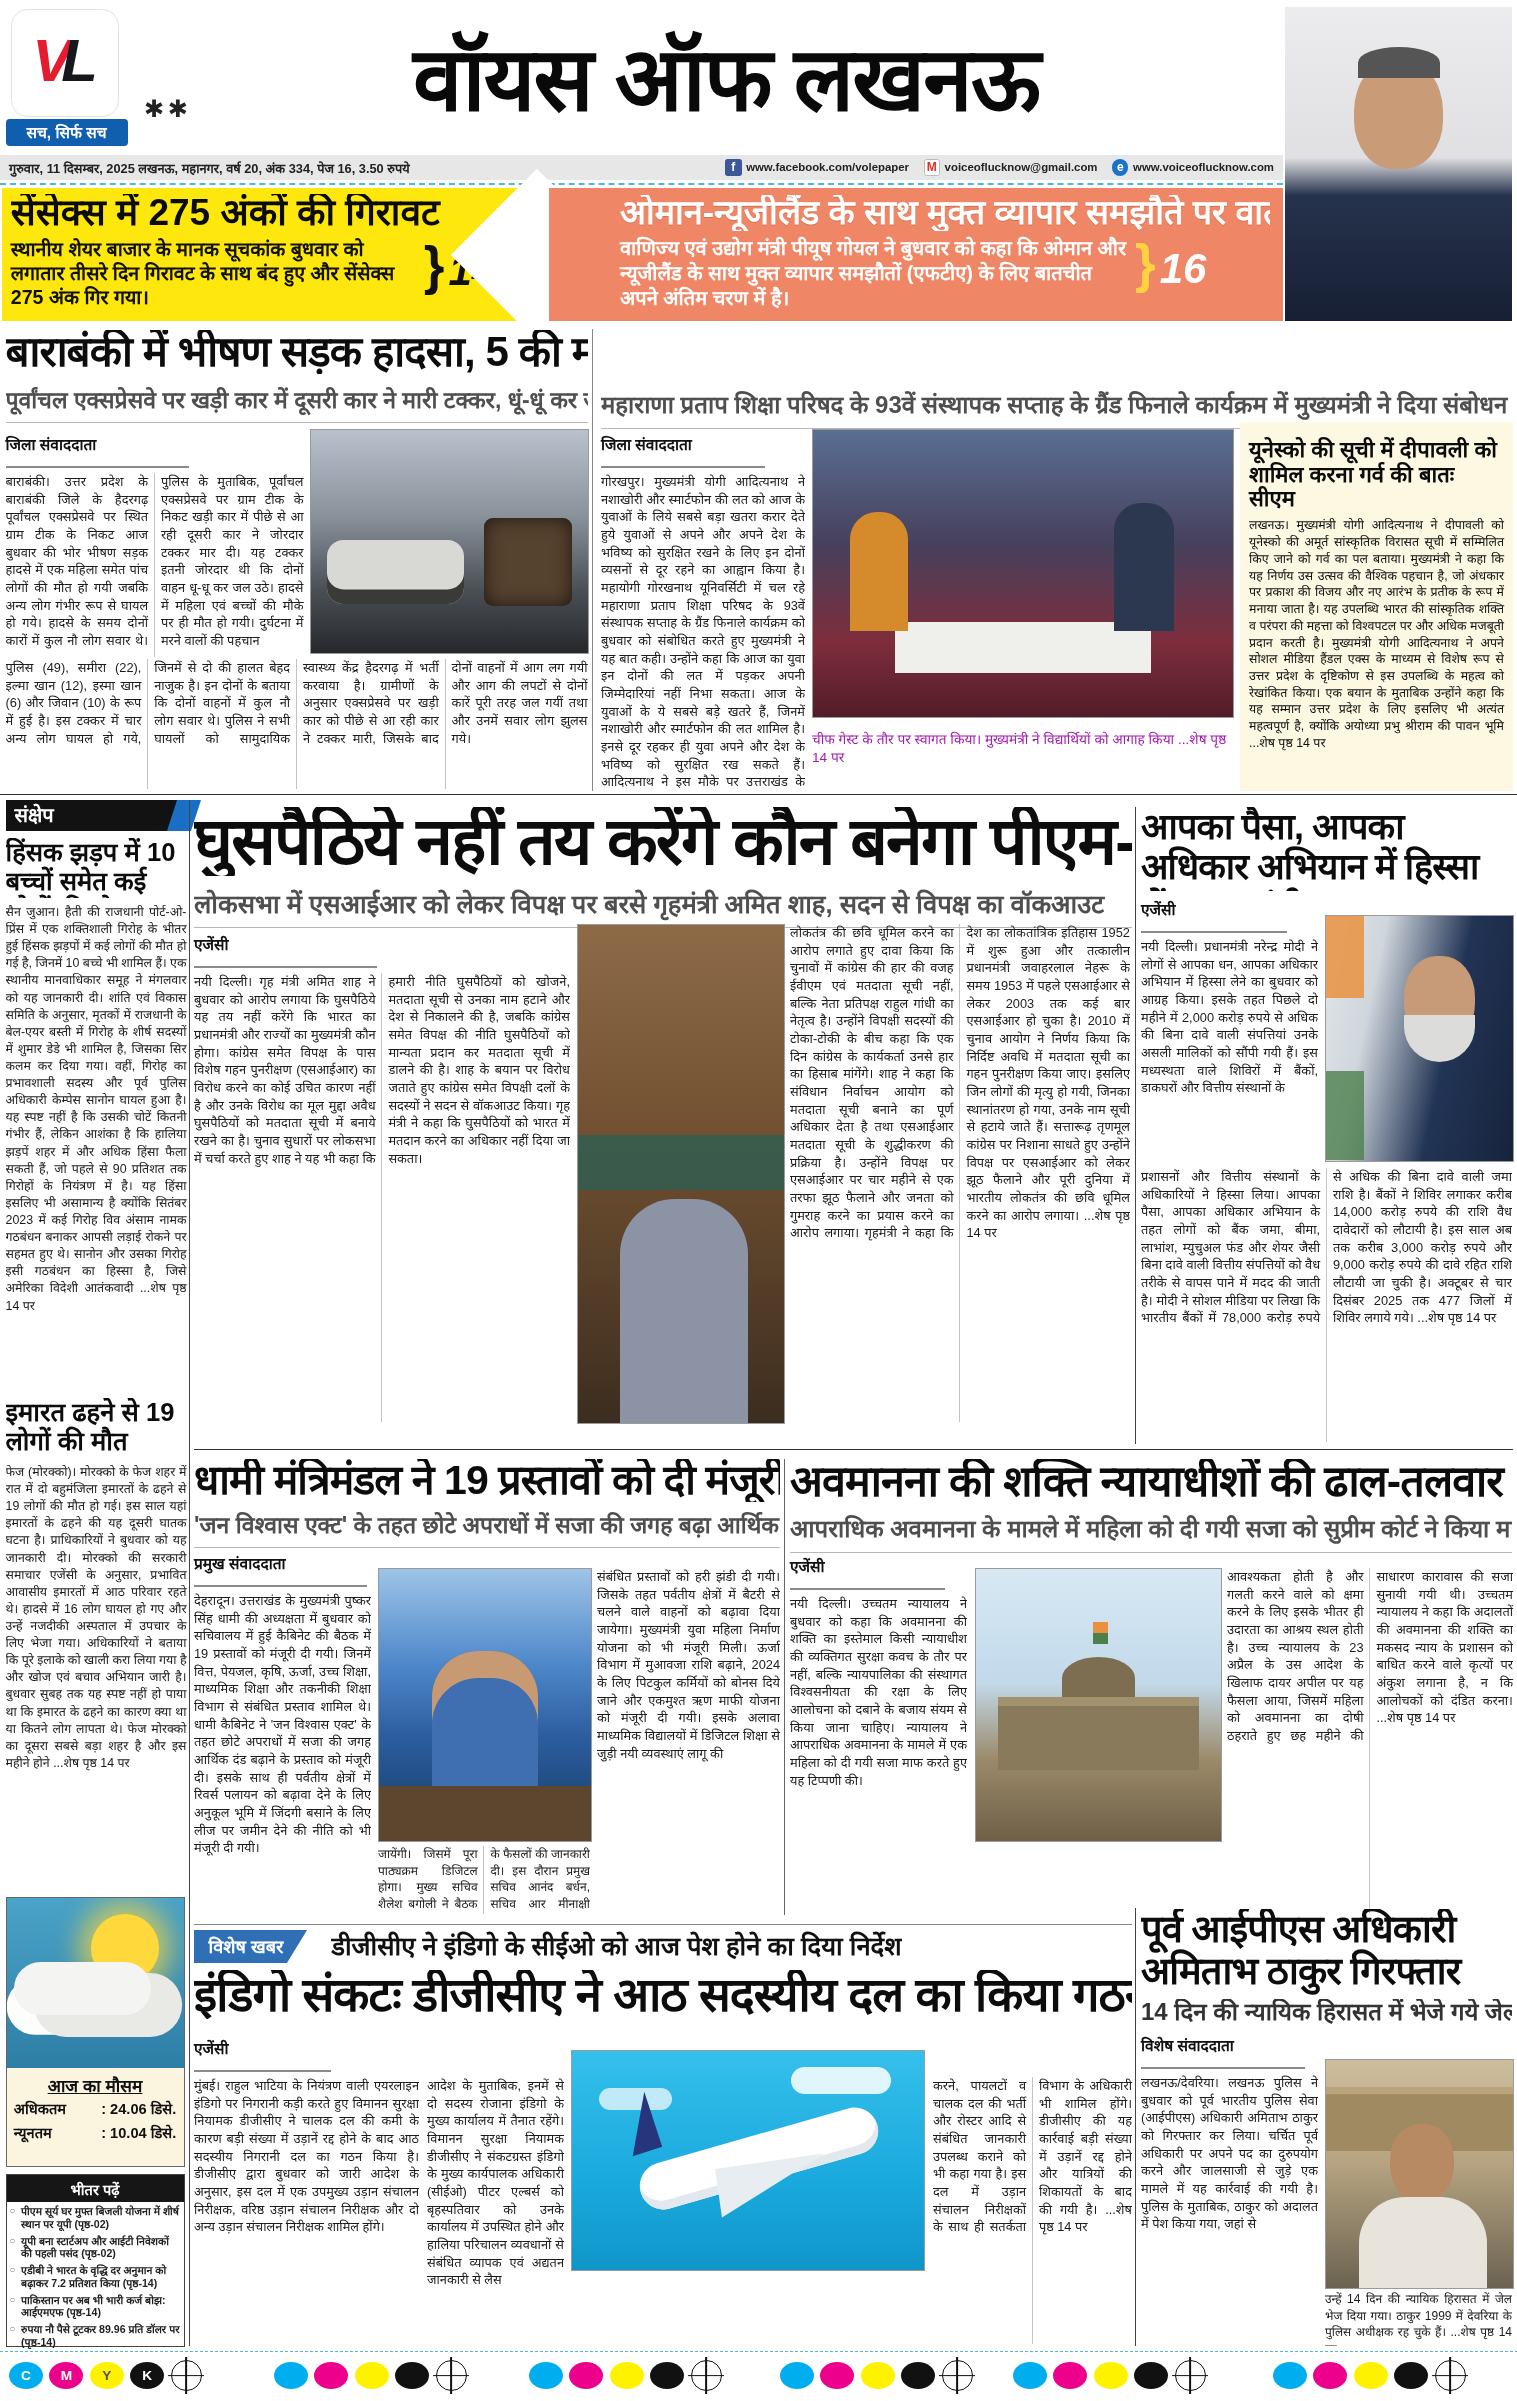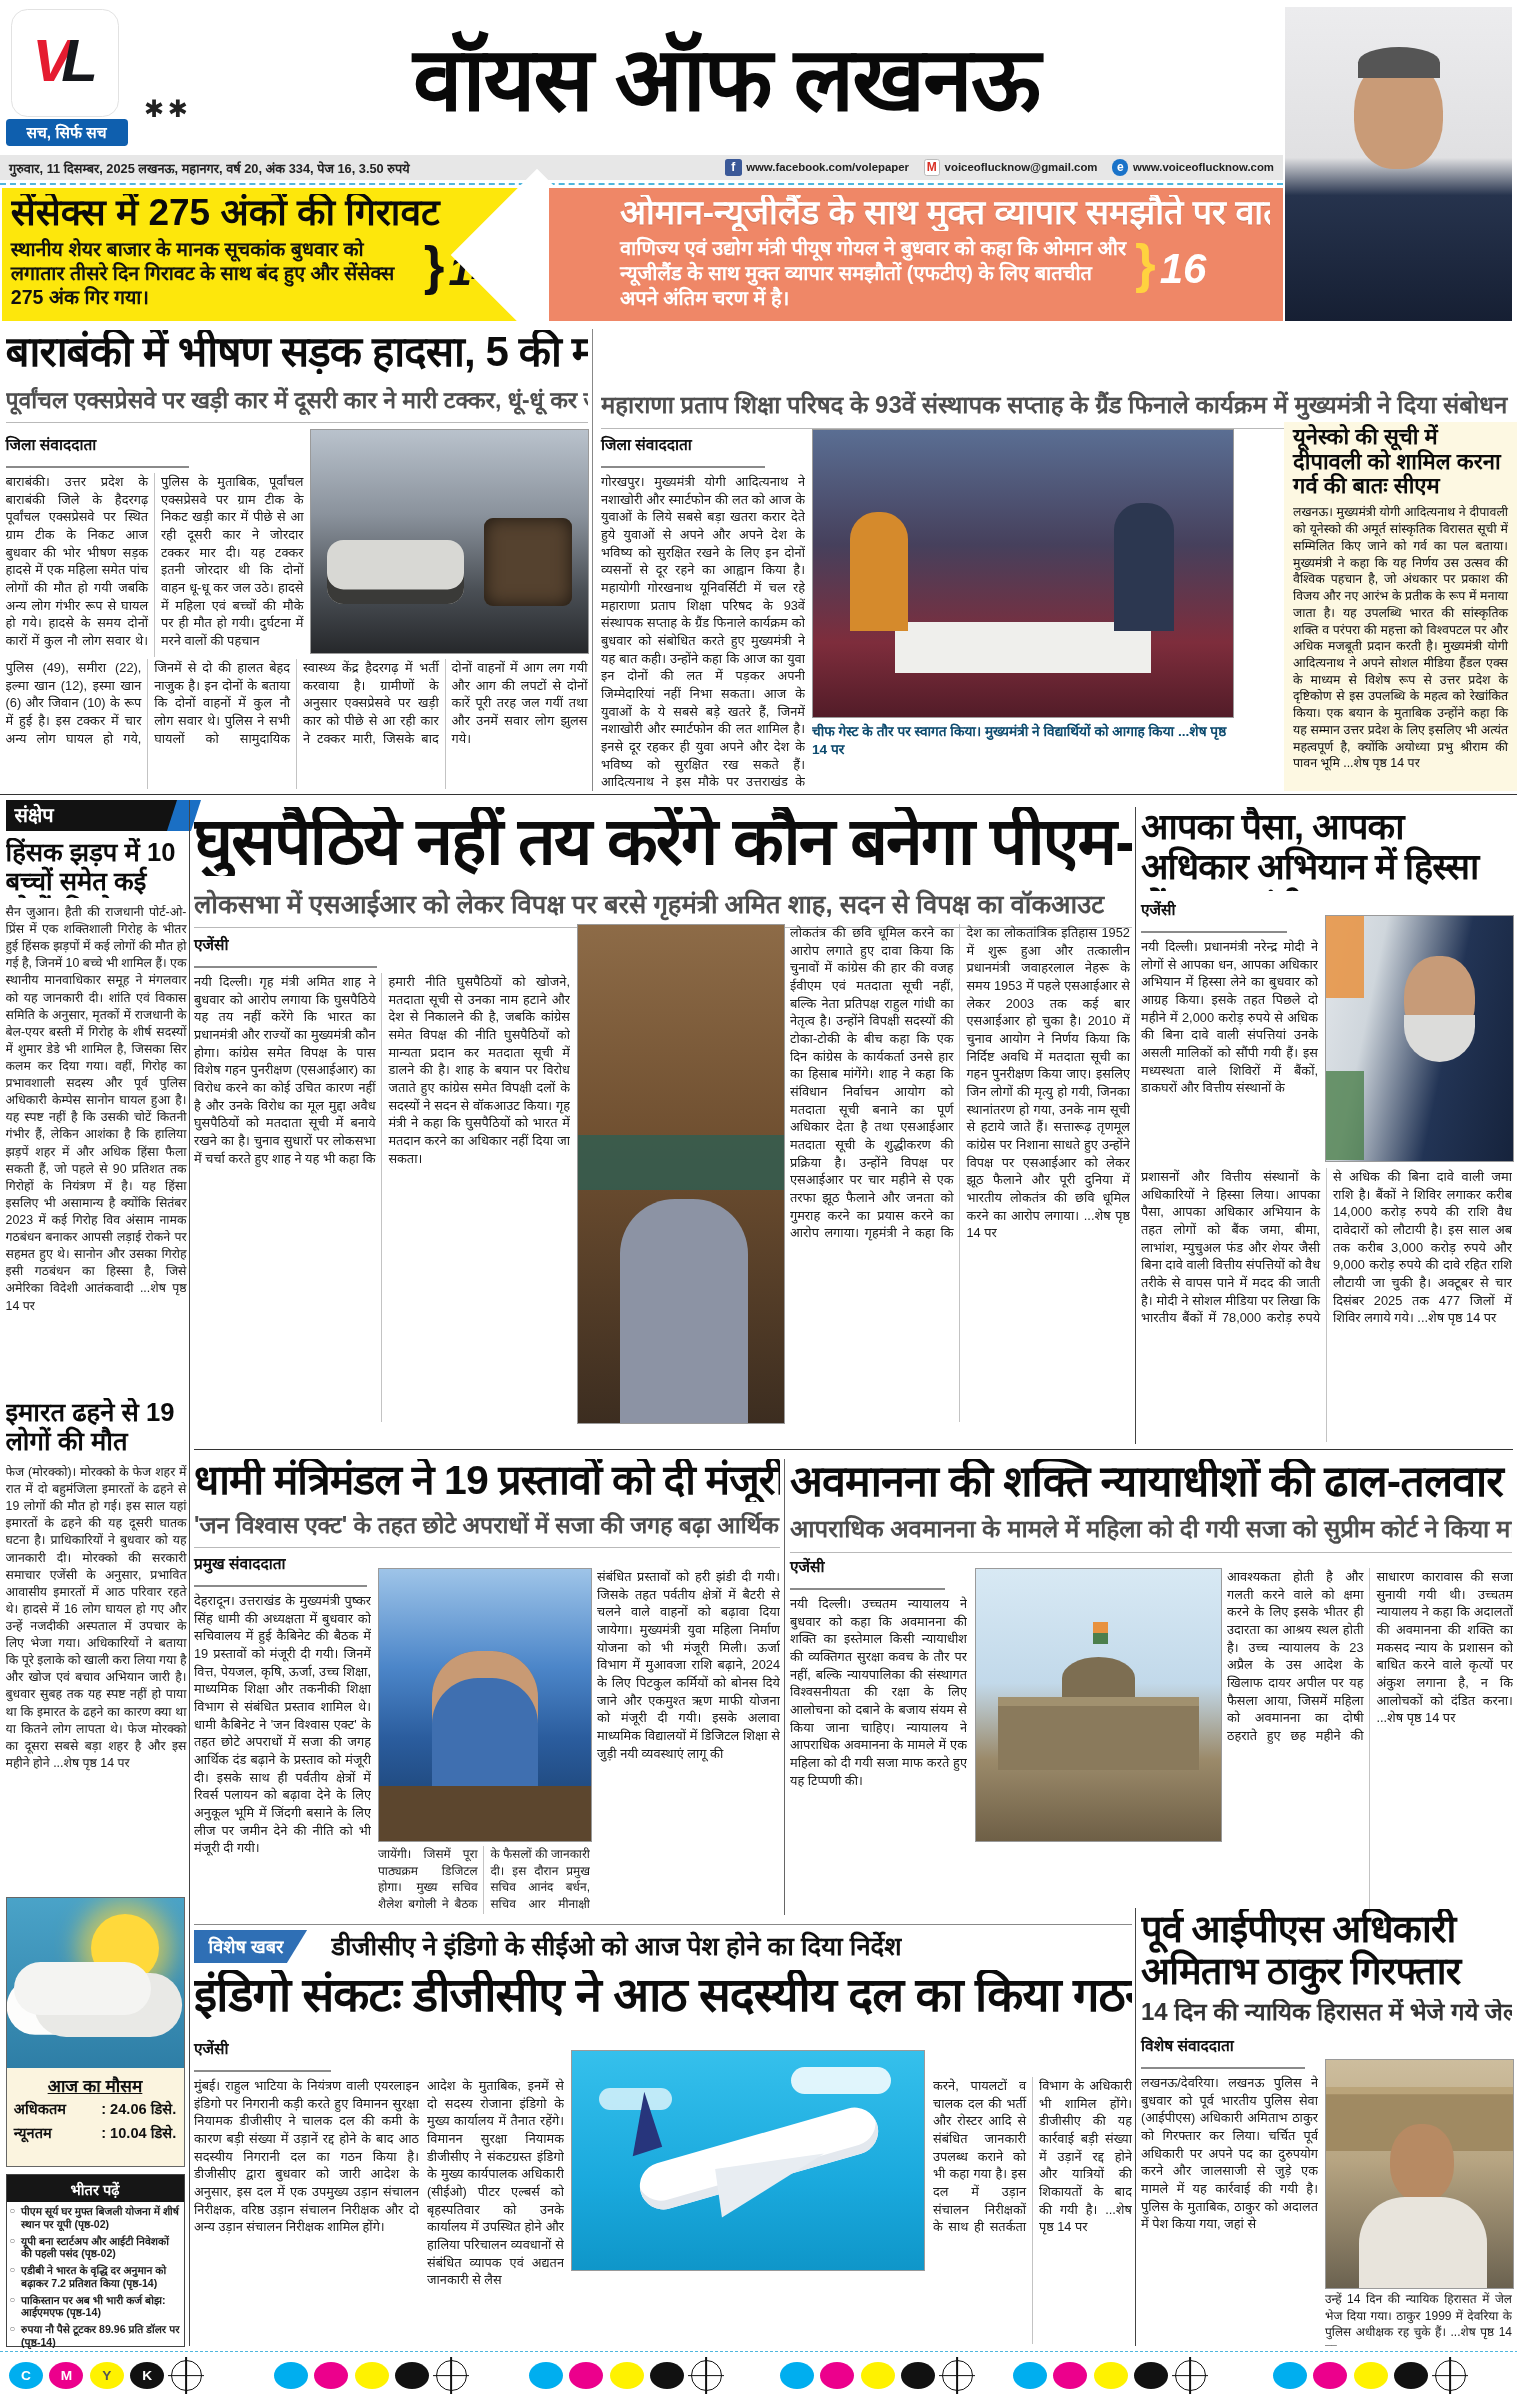--- a/index.html
+++ b/index.html
@@ -7,21 +7,21 @@
     font-family:"Liberation Sans","DejaVu Sans",sans-serif;color:#111;overflow:hidden;margin:0 auto;}
   .abs{position:absolute;}
   .hl{font-weight:bold;color:#0c0c0c;line-height:1.05;letter-spacing:-0.9px;}
   .nw{white-space:nowrap;overflow:hidden;}
   .sub{font-weight:bold;color:#4f4f4f;line-height:1.18;border-bottom:0.9px solid #b9b9b9;padding-bottom:8.2px;}
   .byline{font-weight:bold;font-size:15.5px;color:#111;border-bottom:2.7px solid #8a8a8a;padding-bottom:11px;}
   .bt{font-size:12.8px;line-height:1.38;text-align:justify;color:#1b1b1b;overflow:hidden;}
   .cols2{column-count:2;column-gap:12.8px;column-rule:0.9px solid #c3c3c3;}
   .cols4{column-count:4;column-gap:12.8px;column-rule:0.9px solid #c3c3c3;}
   .photo{position:absolute;overflow:hidden;border:0.9px solid #9a9a9a;}
-  .caption{font-weight:bold;font-size:13.7px;line-height:1.3;color:#0c4a6e;}
+  .caption{font-weight:normal;font-size:13.7px;line-height:1.3;color:#a21caf;margin-top:8px;}
   .vrule{position:absolute;width:0.9px;background:#555;}
   .hrule{position:absolute;height:0.9px;background:#555;}
   .dashed{position:absolute;border-top:2.7px dashed #4fb6dd;}
   
   .logo-box{position:absolute;left:11px;top:9px;width:106px;height:106px;background:#fff;border:1.8px solid #e2e2e2;
     border-radius:16.4px;text-align:center;line-height:102px;font-weight:bold;font-style:italic;}
   .logo-box .v{color:#e51c30;font-size:60px;}
   .logo-box .l{color:#16181d;font-size:60px;margin-left:-11px;}
   .logo-ribbon{position:absolute;left:5.5px;top:119px;width:122px;height:27px;background:#0f5fae;color:#fff;
     font-size:15.5px;font-weight:bold;text-align:center;line-height:27px;border-radius:3.7px;}
@@ -61,22 +61,22 @@
     box-shadow:25.6px 16.4px 0 5.5px #e9e9e6, -5.5px 18px 0 1.8px #fdfdfc;}
   .w-title{font-size:17.3px;font-weight:bold;text-align:center;text-decoration:underline;margin-top:5.5px;}
   .w-row{display:flex;font-size:14.6px;font-weight:bold;padding:1.8px 7.3px;}
   .w-row .wv{margin-left:auto;}
   .inside-box{position:absolute;left:5.5px;top:2174px;width:179px;height:173px;border:1.8px solid #444;
     box-sizing:border-box;background:#fff;}
   .inside-head{background:#161616;color:#fff;font-size:14.6px;font-weight:bold;text-align:center;padding:3.7px 0;}
   .inside-item{font-size:10.6px;font-weight:bold;line-height:1.18;padding:2.7px 3.7px 1.8px 14.6px;position:relative;color:#222;}
   .inside-item::before{content:"○";position:absolute;left:2.7px;top:2.7px;color:#777;font-size:10px;}
   
-  .unesco{position:absolute;left:1240px;top:422px;width:233px;height:369px;background:#fdf8e2;
-    padding:3px 9px;box-sizing:border-box;overflow:hidden;margin-left:44px;}
+  .unesco{position:absolute;left:1240px;top:422px;width:273px;height:369px;background:#fdf8e2;
+    padding:16px 9px;box-sizing:border-box;overflow:hidden;}
   .unesco .uh{font-size:22px;font-weight:bold;line-height:1.12;color:#0b0b0b;margin-bottom:5.5px;}
   .unesco .ub{font-size:12.4px;line-height:1.35;text-align:justify;}
   
   .strip{position:absolute;left:194px;top:1924px;width:938px;height:38px;border-top:0.9px solid #888;
     display:flex;align-items:flex-end;}
   .strip .lbl{position:relative;background:#2f6fb5;color:#fff;font-size:18px;font-weight:bold;
     padding:4.6px 24px 4.6px 14.6px;clip-path:polygon(0 0,100% 0,82% 100%,0 100%);}
   .strip .stx{font-size:25.6px;font-weight:bold;margin-left:24px;white-space:nowrap;overflow:hidden;}
   
   .cmyk{position:absolute;top:2360px;display:flex;gap:6.4px;align-items:center;}

